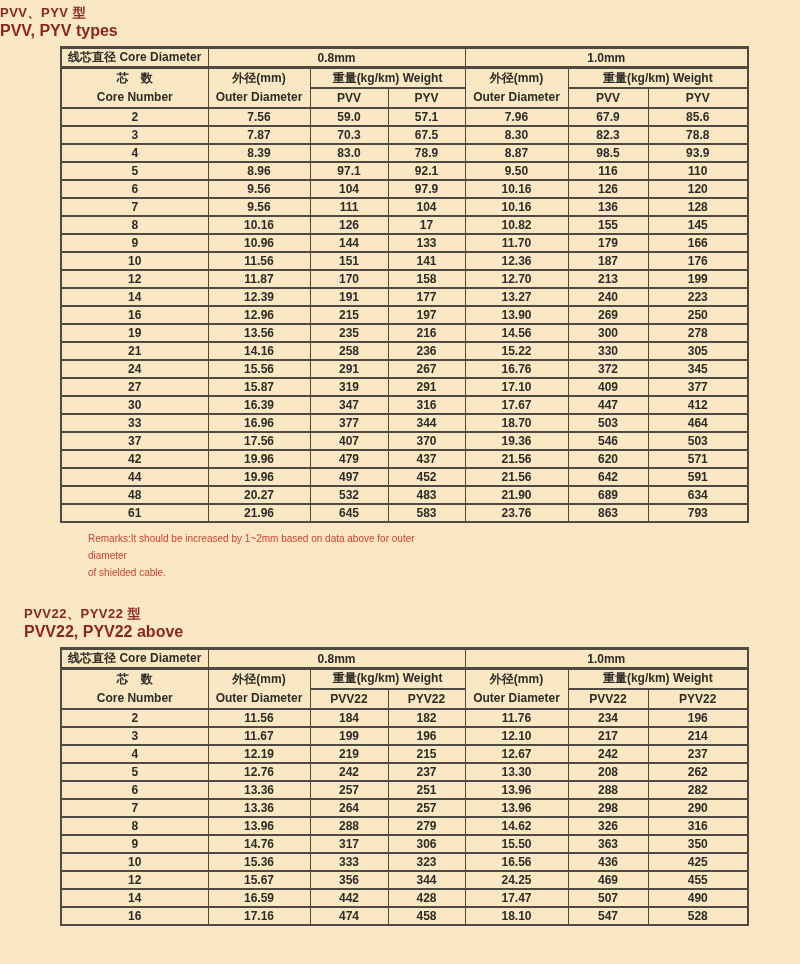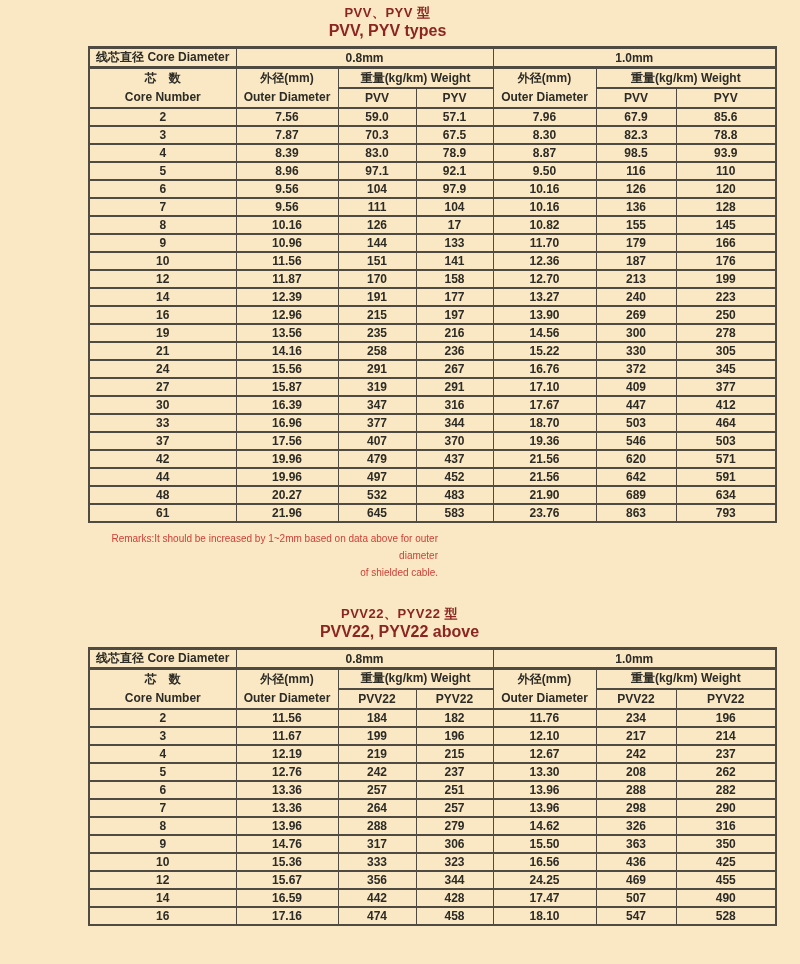--- a/index.html
+++ b/index.html
@@ -4,31 +4,31 @@
 <style>
   * { margin:0; padding:0; box-sizing:border-box; }
   html,body { width:800px; height:964px; }
   body {
     background:#f9e8c3;
     font-family:"Liberation Sans", sans-serif;
     color:#2d2b26;
     overflow:hidden;
   }
   .title-block {
-    text-align:center;
+    text-align:left;
     padding:5px 25px 0 0;
     color:#8c2420;
     font-weight:bold;
     line-height:1.25;
   }
   .title-cn { font-size:13px; letter-spacing:.5px; }
   .title-en { font-size:16px; }
 
   table.spec {
-    margin-left:88px;
+    margin-left:60px;
     width:687px;
     border-collapse:collapse;
     table-layout:fixed;
     margin-top:5px;
     border:2px solid #4f4b43;
     border-top-width:3px;
   }
   table.spec td {
     border:1px solid #4f4b43;
     border-top-width:2px;
@@ -47,21 +47,21 @@
   .two-line span { display:block; line-height:1.55; }
 
   .remark {
     margin:7px 25px 0 88px;
     display:flex;
     justify-content:space-between;
     align-items:flex-start;
     color:#cf4038;
   }
   .remark-cn { font-size:11px; font-weight:bold; }
-  .remark-en { font-size:10px; text-align:right; max-width:350px; line-height:1.7; }
+  .remark-en { font-size:10px; text-align:left; max-width:350px; line-height:1.7; }
 
   .second-title { margin-top:20px;margin-left:24px; }
 </style>
 </head>
 <body>
 
 <div class="title-block">
   <div class="title-cn">PVV、PYV 型</div>
   <div class="title-en">PVV, PYV types</div>
 </div>

